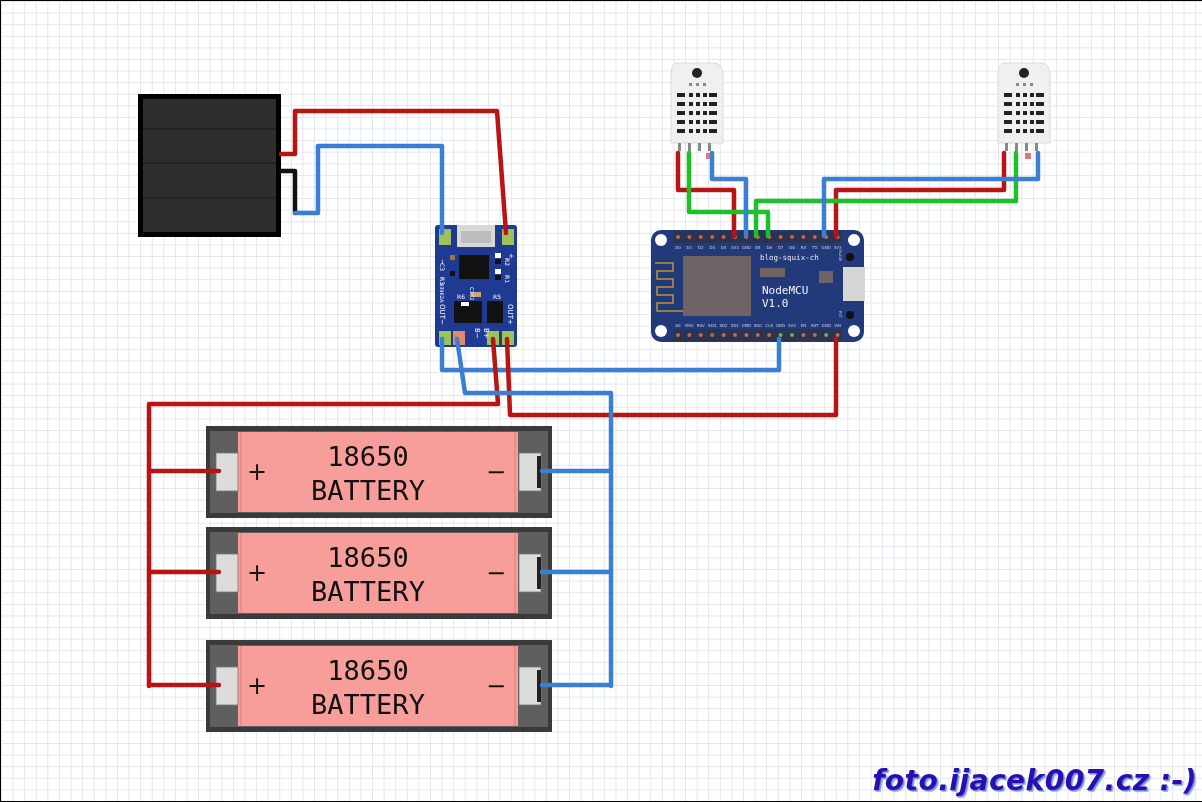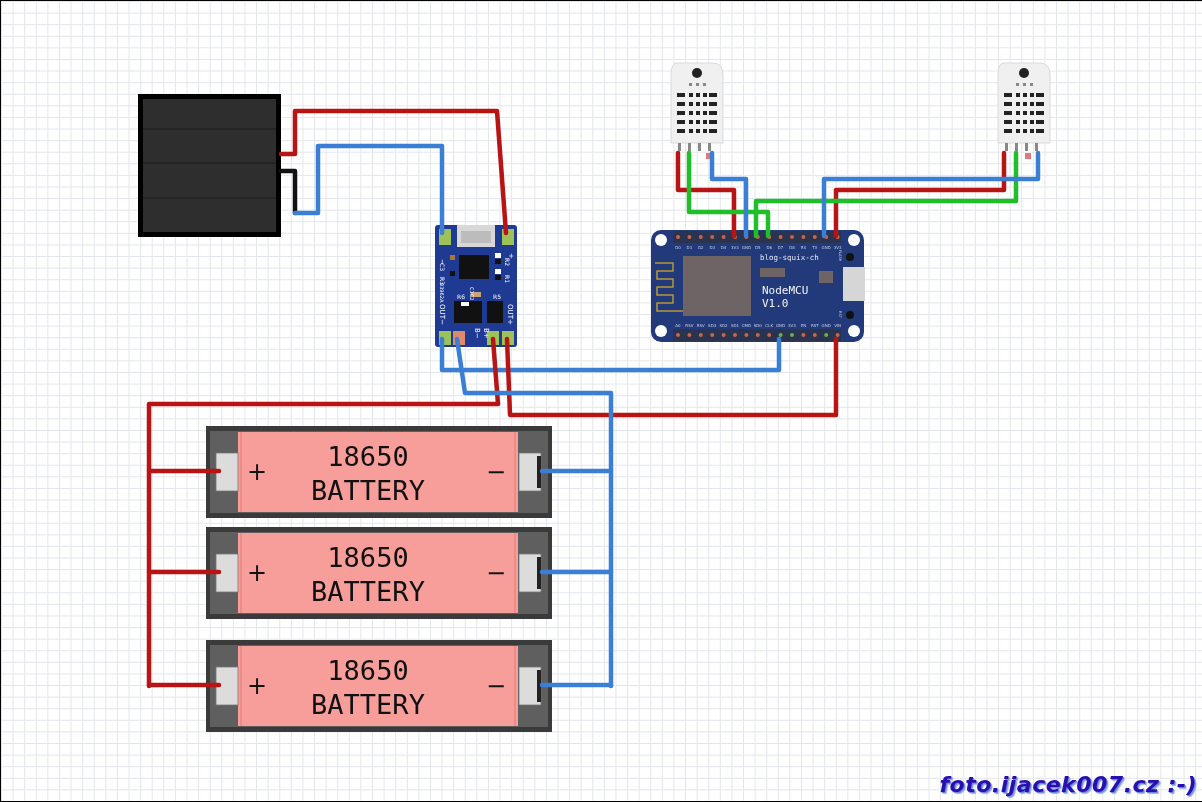--- a/index.html
+++ b/index.html
@@ -14,21 +14,21 @@
     background-size: 11.6px 11.6px;
     padding-left: 8px;
   }
   svg#canvas { position: absolute; left: 0; top: 0; }
   .mono { font-family: "DejaVu Sans Mono", monospace; }
   .sans { font-family: "DejaVu Sans", sans-serif; }
   .wire { fill: none; stroke-width: 4.5; stroke-linejoin: round; stroke-linecap: round; }
   #watermark {
     position: absolute; right: 12px; bottom: 4px;
     font-family: "DejaVu Sans", sans-serif; font-style: italic; font-weight: bold;
-    font-size: 22px; color: #2a0fb0; letter-spacing: 0.5px;
+    font-size: 28px; color: #2a0fb0; letter-spacing: 0.5px;
     text-shadow: 1px 1px 0 #6a8ad8, 2px 2px 1px #9ab0e8;
   }
 </style>
 </head>
 <body>
 
 <div id="stage">
 <svg id="canvas" width="1200" height="800" viewBox="0 0 1200 800">
 
   <g>

